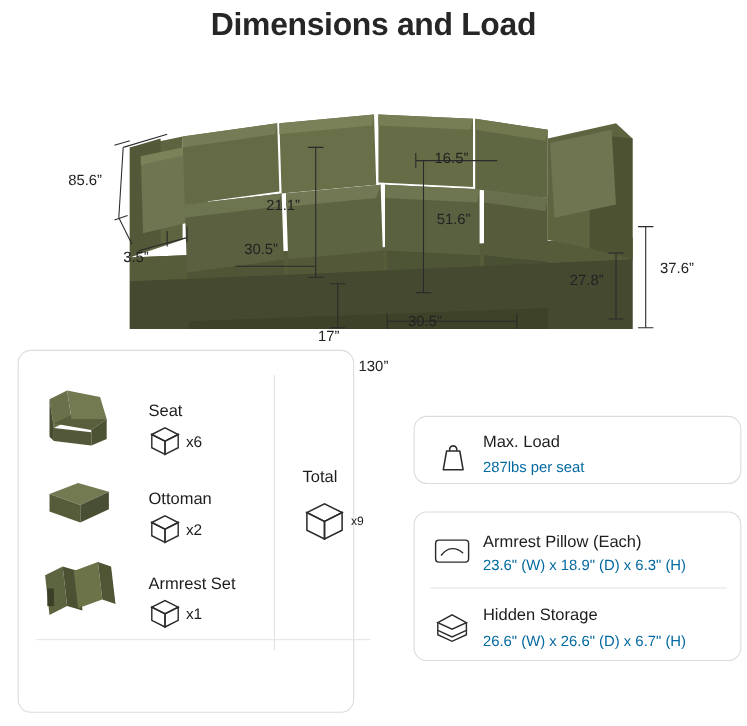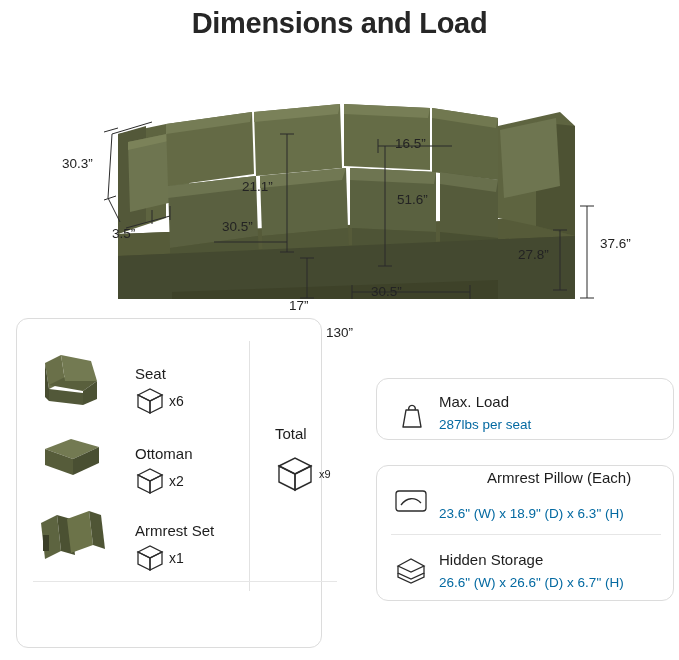--- a/index.html
+++ b/index.html
@@ -179,21 +179,21 @@
       <line x1="587" y1="160" x2="587" y2="252"></line>
       <line x1="580" y1="160" x2="594" y2="160"></line>
       <line x1="580" y1="252" x2="594" y2="252"></line>
 
       <line x1="113" y1="272" x2="578" y2="272"></line>
       <line x1="113" y1="264" x2="113" y2="280"></line>
       <line x1="578" y1="264" x2="578" y2="280"></line>
     </g>
   </svg>
 
-  <div class="dim-label" style="left:62px; top:110px;">30.3”</div>
+  <div class="dim-label" style="left:62px; top:110px;">85.6”</div>
   <div class="dim-label" style="left:112px; top:180px;">3.5”</div>
   <div class="dim-label" style="left:242px; top:133px;">21.1”</div>
   <div class="dim-label" style="left:222px; top:173px;">30.5”</div>
   <div class="dim-label" style="left:395px; top:90px;">16.5”</div>
   <div class="dim-label" style="left:397px; top:146px;">51.6”</div>
   <div class="dim-label" style="left:289px; top:234px;margin-top:18px;">17”</div>
   <div class="dim-label" style="left:371px; top:238px;">30.5”</div>
   <div class="dim-label" style="left:518px; top:201px;">27.8”</div>
   <div class="dim-label" style="left:600px; top:190px;">37.6”</div>
   <div class="dim-label" style="left:326px; top:279px;">130”</div>
@@ -282,21 +282,21 @@
     <div class="item-sub" style="position:absolute; left:62px; top:38px;">287lbs per seat</div>
   </div>
 
   <div class="card right-card-specs">
     <div class="divider-h" style="left:14px; top:68px; width:270px;"></div>
 
     <svg width="36" height="30" viewBox="0 0 36 30" style="position:absolute; left:16px; top:20px;">
       <rect x="3" y="5" width="30" height="20" rx="3" fill="none" stroke="#2b2b2b" stroke-width="1.3"></rect>
       <path d="M8,19 C14,11 22,11 28,17" fill="none" stroke="#2b2b2b" stroke-width="1.3"></path>
     </svg>
-    <div class="item-title" style="position:absolute; left:62px; top:3px;margin-left:48px;">Armrest Pillow (Each)</div>
+    <div class="item-title" style="position:absolute; left:62px; top:18px;">Armrest Pillow (Each)</div>
     <div class="item-sub" style="position:absolute; left:62px; top:40px;">23.6" (W) x 18.9" (D) x 6.3" (H)</div>
 
     <svg width="36" height="30" viewBox="0 0 36 30" style="position:absolute; left:16px; top:88px;">
       <path d="M5,12 L18,5 L31,12 L18,18 Z" fill="none" stroke="#2b2b2b" stroke-width="1.3"></path>
       <path d="M5,12 L5,19 L18,25 L31,19 L31,12" fill="none" stroke="#2b2b2b" stroke-width="1.3"></path>
       <path d="M5,19 L5,23 L18,29 L31,23 L31,19" fill="none" stroke="#2b2b2b" stroke-width="1.3"></path>
     </svg>
     <div class="item-title" style="position:absolute; left:62px; top:85px;">Hidden Storage</div>
     <div class="item-sub" style="position:absolute; left:62px; top:109px;">26.6" (W) x 26.6" (D) x 6.7" (H)</div>
   </div>

